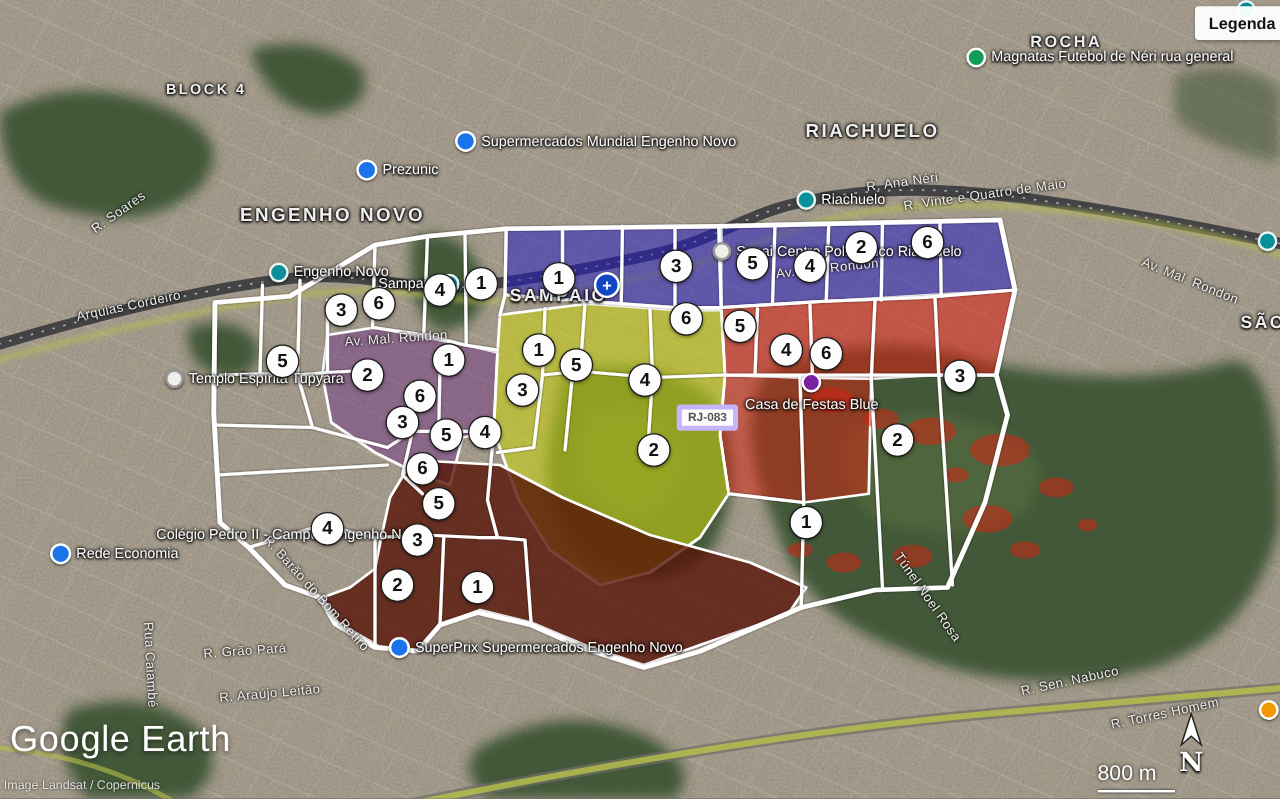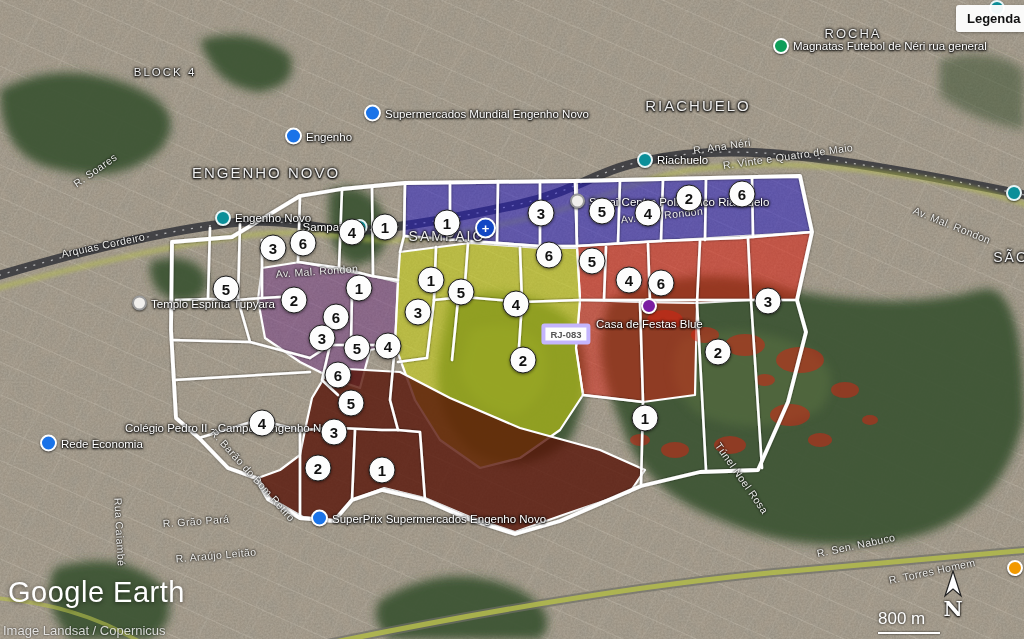--- a/index.html
+++ b/index.html
@@ -1,21 +1,21 @@
 <!DOCTYPE html>
 <html><head>
 <meta charset="utf-8">
 <style>
   html,body{margin:0;padding:0;background:#222;}
   #stage{position:relative;width:1024px;height:639px;overflow:hidden;
          font-family:"Liberation Sans",sans-serif;background:#8f897c;}
   #stage svg.layer{position:absolute;left:0;top:0;}
   
   .place{position:absolute;transform:translate(-50%,-50%);color:#efefef;
-         font-weight:normal;letter-spacing:2px;white-space:nowrap;
+         font-weight:bold;letter-spacing:2px;white-space:nowrap;
          text-shadow:0 0 3px #000,0 0 3px #000,0 1px 2px #000;pointer-events:none;padding-left:46px;}
   .street{position:absolute;color:#f4f4f2;font-size:10.5px;letter-spacing:.4px;
           white-space:nowrap;text-shadow:0 0 3px #000,0 0 2px #000;opacity:.95;}
   .poi{position:absolute;display:flex;align-items:center;gap:4px;transform:translate(0,-50%);
        white-space:nowrap;}
   .poi .txt{color:#fff;font-size:11.5px;text-shadow:0 0 3px #000,0 0 3px #000,0 1px 2px #000;}
   .dot{display:inline-block;border-radius:50%;box-shadow:0 1px 2px rgba(0,0,0,.6);}
   .dot.blue-pin{width:13px;height:13px;background:#1a73e8;border:2px solid #fff;}
   .dot.station{width:12px;height:12px;background:#0b8f99;border:2px solid #e8f6f7;}
   .dot.white-dot{width:11px;height:11px;background:#f1efec;border:2px solid #9a9a9a;}
@@ -33,21 +33,21 @@
           font-size:9.5px;font-weight:bold;color:#555;}
   
   #title-box{position:absolute;left:10px;top:8px;background:rgba(240,238,233,.97);
              color:#3a3a3a;font-size:16.5px;font-weight:bold;padding:8px 13px;
              border-radius:3px;box-shadow:0 1px 4px rgba(0,0,0,.35);}
   #legend-btn{position:absolute;left:956px;top:5px;background:rgba(255,255,255,.95);
               color:#111;font-size:13px;font-weight:bold;padding:6px 11px;border-radius:3px;
               box-shadow:0 1px 3px rgba(0,0,0,.3);cursor:pointer;}
   #ge-logo{position:absolute;left:8px;top:576px;color:#fff;font-size:29px;
            letter-spacing:.5px;text-shadow:0 1px 4px rgba(0,0,0,.55);}
-  #attribution{position:absolute;left:3px;top:623px;color:#f0f0f0;font-size:13px;
+  #attribution{position:absolute;left:3px;top:623px;color:#f0f0f0;font-size:10px;
                opacity:.85;text-shadow:0 0 2px #000;}
   #scale{position:absolute;left:878px;top:609px;color:#fff;font-size:17px;
          text-shadow:0 0 3px #000;}
   #scale .bar{margin-top:3px;width:62px;height:2px;background:#fff;box-shadow:0 0 2px #000;}
   #compass{position:absolute;left:938px;top:570px;width:30px;text-align:center;}
   #compass .n{font-family:"DejaVu Serif",serif;font-size:21px;font-weight:bold;color:#fff;
               text-shadow:0 0 3px #000,0 1px 2px #000;line-height:14px;}
 </style>
 </head>
 <body>
@@ -212,21 +212,21 @@
       <div class="street" style="left: 216px; top: 555px; transform: translate(-50%, -50%) rotate(-5deg);">R. Araújo Leitão</div>
       <div class="street" style="left: 856px; top: 545px; transform: translate(-50%, -50%) rotate(-12deg);">R. Sen. Nabuco</div>
       <div class="street" style="left: 932px; top: 571px; transform: translate(-50%, -50%) rotate(-12deg);">R. Torres Homem</div>
       <div class="street" style="left: 742px; top: 478px; transform: translate(-50%, -50%) rotate(55deg);">Túnel Noel Rosa</div>
       <div class="poi" style="left: 364px; top: 113px;">
         <span class="dot blue-pin"></span>
         <span class="txt">Supermercados Mundial Engenho Novo</span>
       </div>
       <div class="poi" style="left: 285px; top: 136px;">
         <span class="dot blue-pin"></span>
-        <span class="txt">Engenho</span>
+        <span class="txt">Prezunic</span>
       </div>
       <div class="poi" style="left: 215px; top: 218px;">
         <span class="dot station"></span>
         <span class="txt">Engenho Novo</span>
       </div>
       <div class="poi" style="left: 368px; top: 227px; flex-direction: row-reverse; transform: translate(-100%, -50%);">
         <span class="dot station"></span>
         <span class="txt">Sampaio</span>
       </div>
       <div class="poi" style="left: 637px; top: 160px;">

